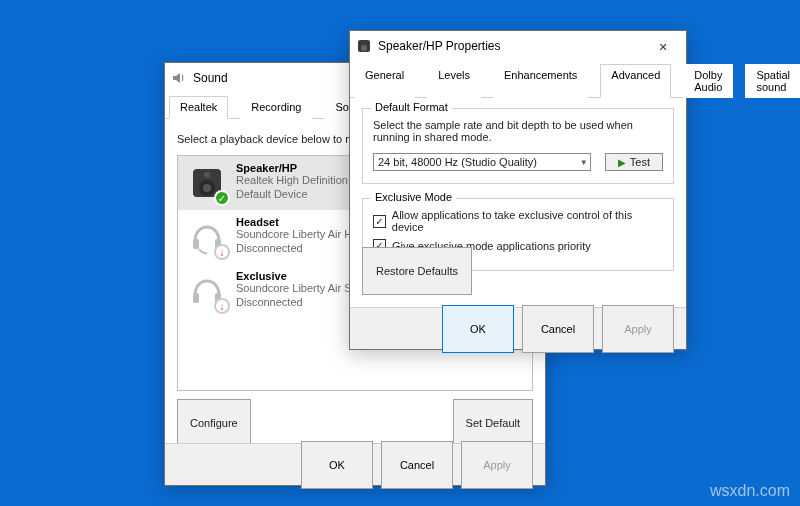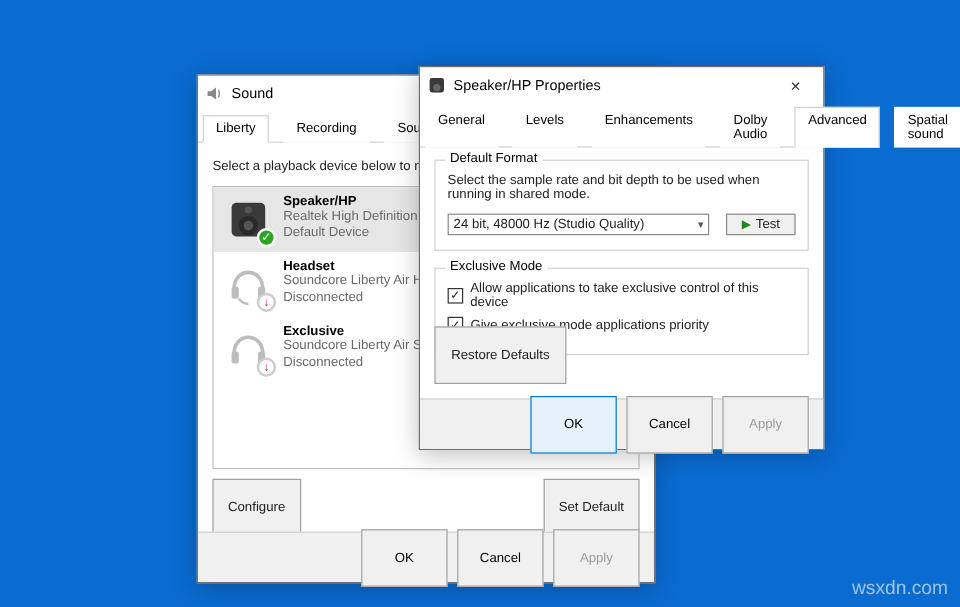--- a/index.html
+++ b/index.html
@@ -45,21 +45,21 @@
   <div class="titlebar">
     <span class="icon">
       <svg width="16" height="16" viewBox="0 0 16 16">
           <path d="M2 6h3l4-3v10l-4-3H2z" fill="#8a8a8a"></path>
           <path d="M11 5c1 1 1 5 0 6" stroke="#8a8a8a" stroke-width="1.2" fill="none"></path>
         </svg>
     </span>
     <span class="title">Sound</span>
   </div>
   <div class="tabs">
-    <div class="tab active">Liberty</div>
+    <div class="tab active">Realtek</div>
     <div class="tab">Recording</div>
     <div class="tab">Sounds</div>
     <div class="tab">Communications</div>
   </div>
   <div class="body">
     <div class="instr">Select a playback device below to modify its settings:</div>
     <div class="devlist">
       <div class="dev selected">
         <div class="dicon">
           <svg width="40" height="40" viewBox="0 0 40 40">
@@ -113,39 +113,39 @@
       <div class="wbtn">Set Default</div>
     </div>
   </div>
   <div class="dlg-bottom">
     <div class="wbtn">OK</div>
     <div class="wbtn">Cancel</div>
     <div class="wbtn" style="color:#9a9a9a">Apply</div>
   </div>
 </div>
 
-<div class="window" style="left:349px; top:30px; width:338px; height:320px;margin-top:25px;">
+<div class="window" style="left:349px; top:30px; width:338px; height:320px;">
   <div class="titlebar">
     <span class="icon">
       <svg width="16" height="16" viewBox="0 0 16 16">
           <rect x="2" y="2" width="12" height="12" rx="2" fill="#3a3a3a"></rect>
           <circle cx="8" cy="10" r="3" fill="#666"></circle>
         </svg>
     </span>
     <span class="title">Speaker/HP Properties</span>
     <div class="close-x">
       <span>✕</span>
     </div>
   </div>
   <div class="tabs">
     <div class="tab">General</div>
     <div class="tab">Levels</div>
     <div class="tab">Enhancements</div>
+    <div class="tab active">Advanced</div>
     <div class="tab">Dolby Audio</div>
-    <div class="tab active">Advanced</div>
     <div class="tab">Spatial sound</div>
   </div>
   <div class="body">
     <div class="fieldset">
       <div class="legend">Default Format</div>
       <div style="margin-bottom:10px;">Select the sample rate and bit depth to be used when running in shared mode.</div>
       <div style="display:flex;align-items:flex-end;">
         <div class="dropdown">
           <span>24 bit, 48000 Hz (Studio Quality)</span>
           <span class="chev">▾</span>

